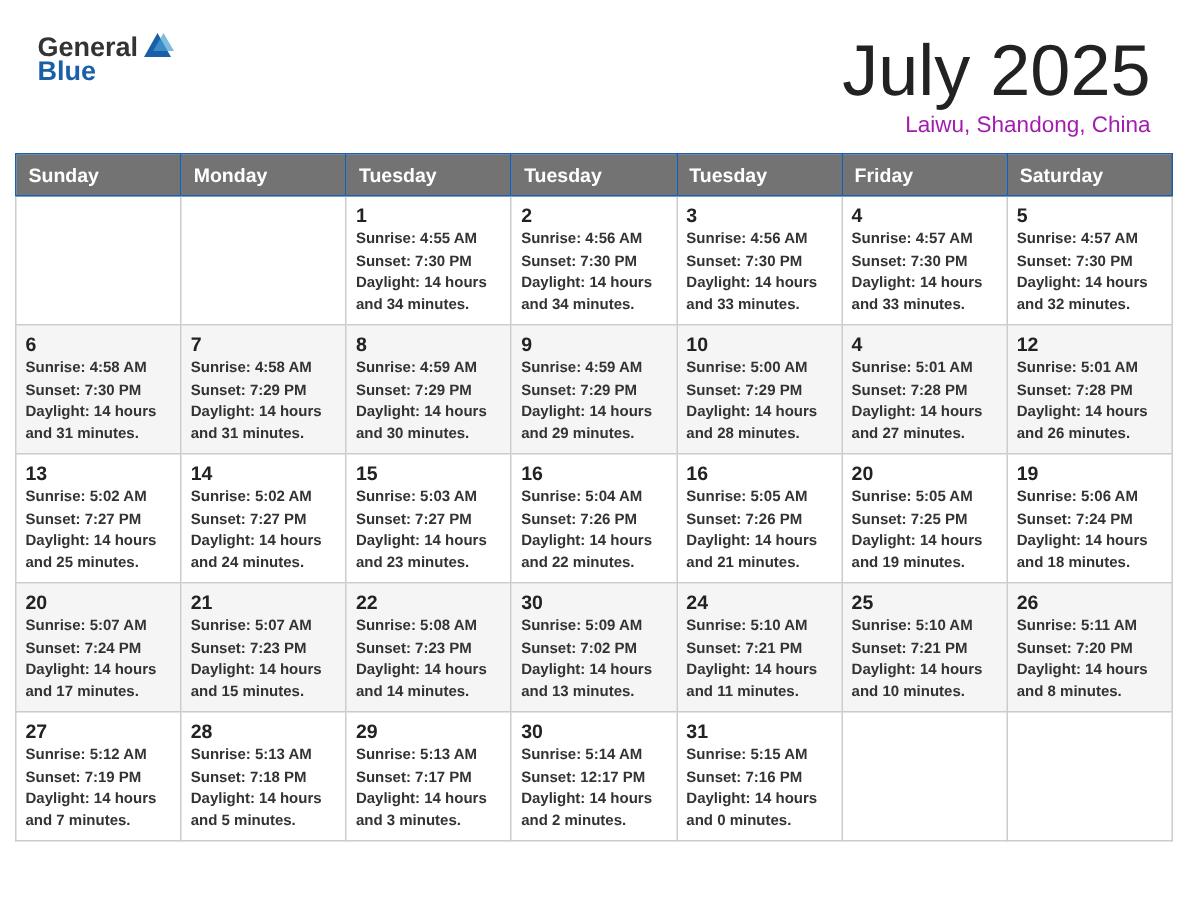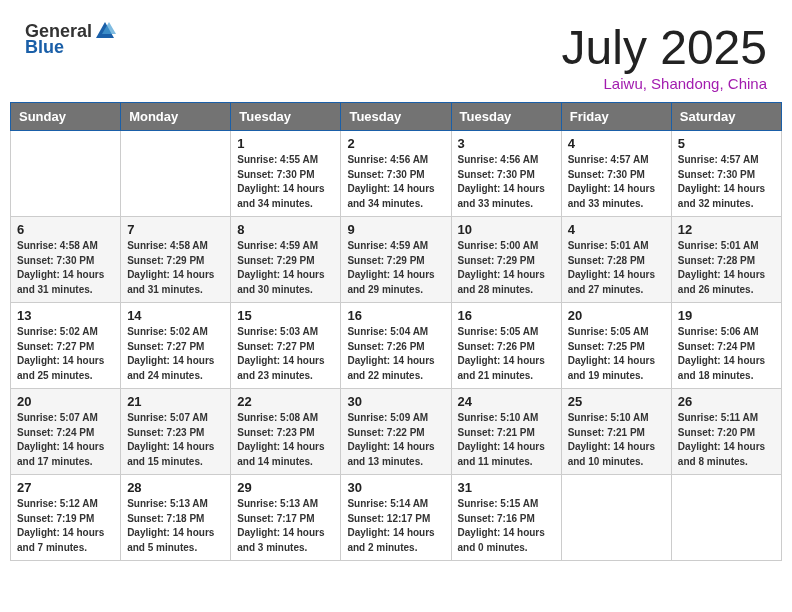--- a/index.html
+++ b/index.html
@@ -262,21 +262,21 @@
         </td>
         <td>
           <span class="day-number">22</span>
           <div class="day-info" style="white-space: pre-line;">Sunrise: 5:08 AM
 Sunset: 7:23 PM
 Daylight: 14 hours and 14 minutes.</div>
         </td>
         <td>
           <span class="day-number">30</span>
           <div class="day-info" style="white-space: pre-line;">Sunrise: 5:09 AM
-Sunset: 7:22 PM
+Sunset: 7:02 PM
 Daylight: 14 hours and 13 minutes.</div>
         </td>
         <td>
           <span class="day-number">24</span>
           <div class="day-info" style="white-space: pre-line;">Sunrise: 5:10 AM
 Sunset: 7:21 PM
 Daylight: 14 hours and 11 minutes.</div>
         </td>
         <td>
           <span class="day-number">25</span>

